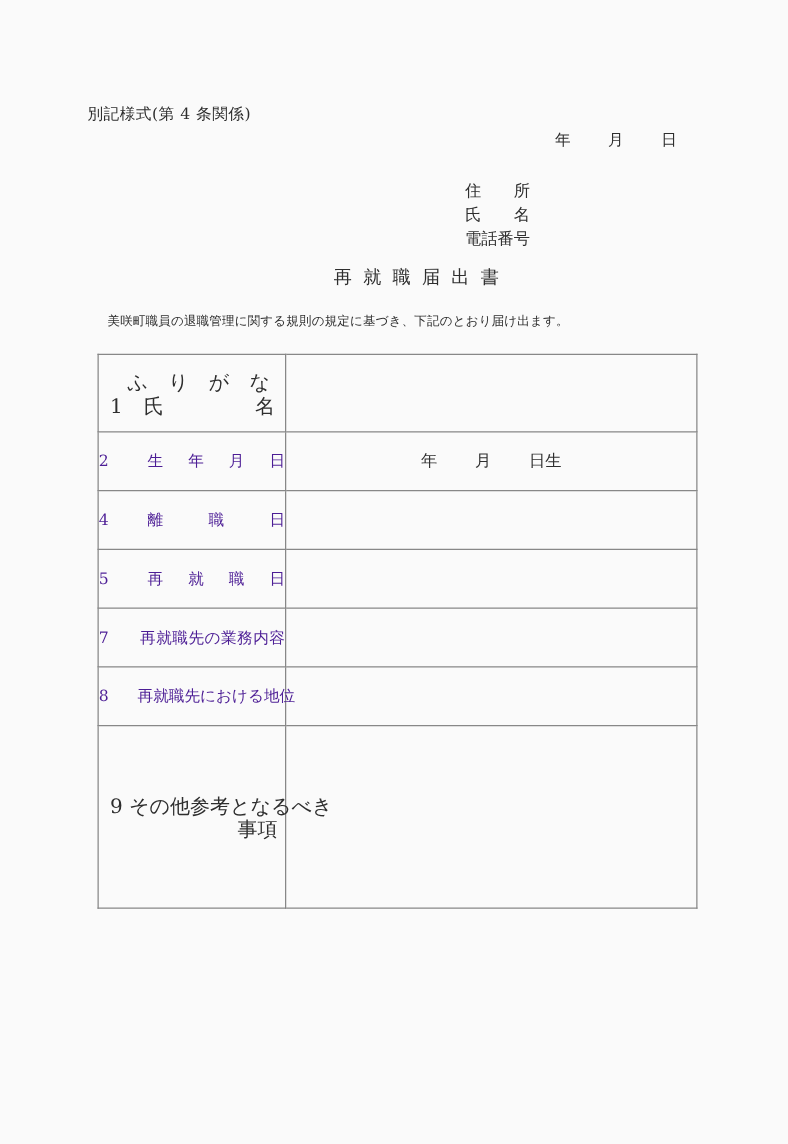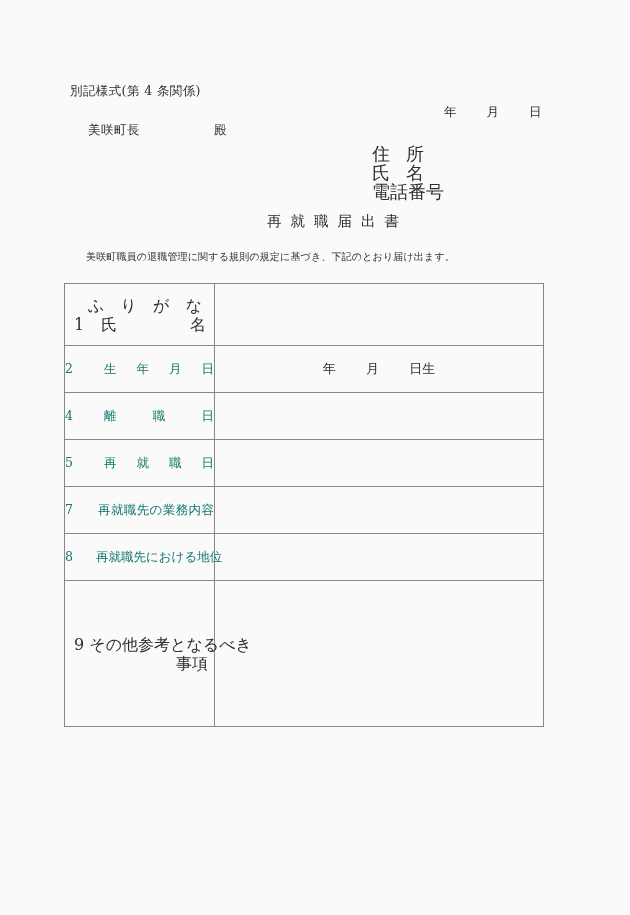--- a/index.html
+++ b/index.html
@@ -48,21 +48,21 @@
   .addressee .to-name { letter-spacing: 0.5px; }
   .addressee .honorific {
     display: inline-block;
     margin-left: 70px;
   }
 
   .submitter {
     position: absolute;
     left: 372px;
     top: 144px;
-    font-size: 18px;
+    font-size: 13px;
     line-height: 19px;
   }
   .submitter .row { white-space: nowrap; }
   .submitter .spread {
     display: inline-block;
     width: 52px;
     text-align: justify;
     text-align-last: justify;
   }
 
@@ -86,38 +86,38 @@
     left: 86px;
     top: 250px;
     font-size: 10px;
     letter-spacing: 0.15px;
     white-space: nowrap;
   }
 
   
   .form-table {
     position: absolute;
-    left: 64px;
+    left: 78px;
     top: 283px;
     width: 479px;
     border-collapse: collapse;
     table-layout: fixed;
   }
   .form-table td {
     border: 1px solid #878787;
     padding: 0;
     vertical-align: middle;
   }
   .col-label { width: 150px; }
   .col-value { width: 329px; }
 
   .label-cell {
     padding: 0 8px 0 9px;
     font-size: 12.5px;
-    color: #0f766e;
+    color: #4c1d95;
   }
   .value-cell { padding: 0 10px; font-size: 13px; }
 
   
   .just {
     display: block;
     text-align: justify;
     text-align-last: justify;
     white-space: nowrap;
   }
@@ -165,24 +165,20 @@
   <div class="form-no">別記様式(第 4 条関係)</div>
 
   <div class="date-line">
     <span>年</span>
     <span class="gap"></span>
     <span>月</span>
     <span class="gap"></span>
     <span>日</span>
   </div>
 
-  <div class="addressee">
-    <span class="to-name">美咲町長</span>
-    <span class="honorific">殿</span>
-  </div>
 
   <div class="submitter">
     <div class="row">
       <span class="spread">住所</span>
     </div>
     <div class="row">
       <span class="spread">氏名</span>
     </div>
     <div class="row">
       <span class="spread">電話番号</span>

